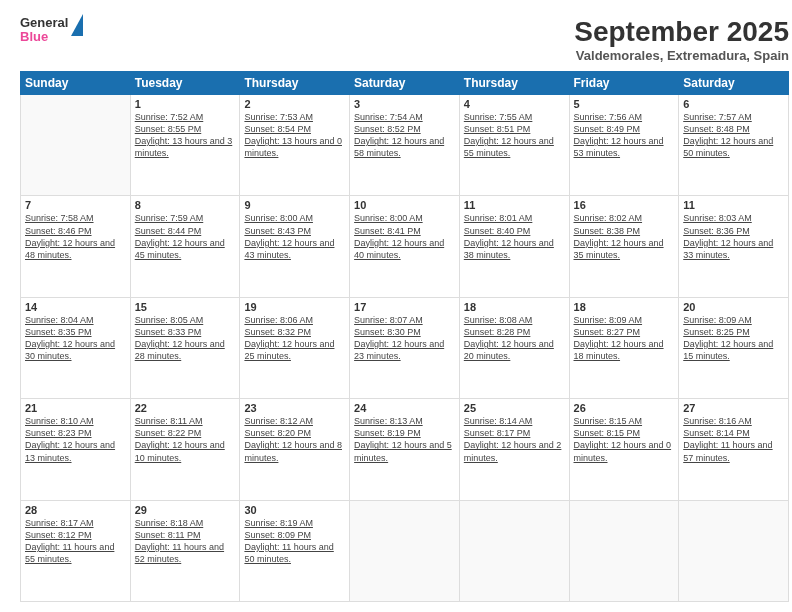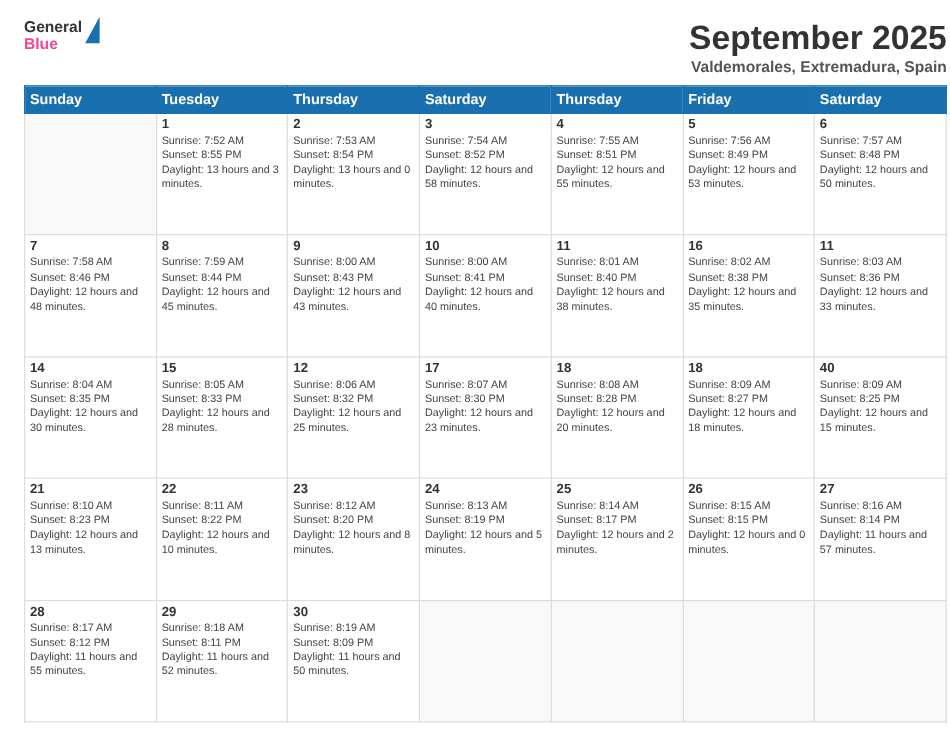--- a/index.html
+++ b/index.html
@@ -86,20 +86,21 @@
     .day-num {
       font-size: 11px;
       font-weight: bold;
       display: block;
       margin-bottom: 1px;
     }
     .cell-info {
       font-size: 9px;
       color: #444;
       line-height: 1.35;
+      text-decoration: underline;
     }
     .empty-cell {
       background: #f9f9f9;
     }
   </style>
 </head>
 <body>
 
 <div class="page">
   <div class="header">
@@ -189,37 +190,37 @@
         <tr>
           <td>
           <span class="day-num">14</span>
           <span class="cell-info">Sunrise: 8:04 AM<br>Sunset: 8:35 PM<br>Daylight: 12 hours and 30 minutes.</span>
         </td>
           <td>
           <span class="day-num">15</span>
           <span class="cell-info">Sunrise: 8:05 AM<br>Sunset: 8:33 PM<br>Daylight: 12 hours and 28 minutes.</span>
         </td>
           <td>
-          <span class="day-num">12</span>
+          <span class="day-num">19</span>
           <span class="cell-info">Sunrise: 8:06 AM<br>Sunset: 8:32 PM<br>Daylight: 12 hours and 25 minutes.</span>
         </td>
           <td>
           <span class="day-num">17</span>
           <span class="cell-info">Sunrise: 8:07 AM<br>Sunset: 8:30 PM<br>Daylight: 12 hours and 23 minutes.</span>
         </td>
           <td>
           <span class="day-num">18</span>
           <span class="cell-info">Sunrise: 8:08 AM<br>Sunset: 8:28 PM<br>Daylight: 12 hours and 20 minutes.</span>
         </td>
           <td>
           <span class="day-num">18</span>
           <span class="cell-info">Sunrise: 8:09 AM<br>Sunset: 8:27 PM<br>Daylight: 12 hours and 18 minutes.</span>
         </td>
           <td>
-          <span class="day-num">40</span>
+          <span class="day-num">20</span>
           <span class="cell-info">Sunrise: 8:09 AM<br>Sunset: 8:25 PM<br>Daylight: 12 hours and 15 minutes.</span>
         </td>
         </tr>
         <tr>
           <td>
           <span class="day-num">21</span>
           <span class="cell-info">Sunrise: 8:10 AM<br>Sunset: 8:23 PM<br>Daylight: 12 hours and 13 minutes.</span>
         </td>
           <td>
           <span class="day-num">22</span>

